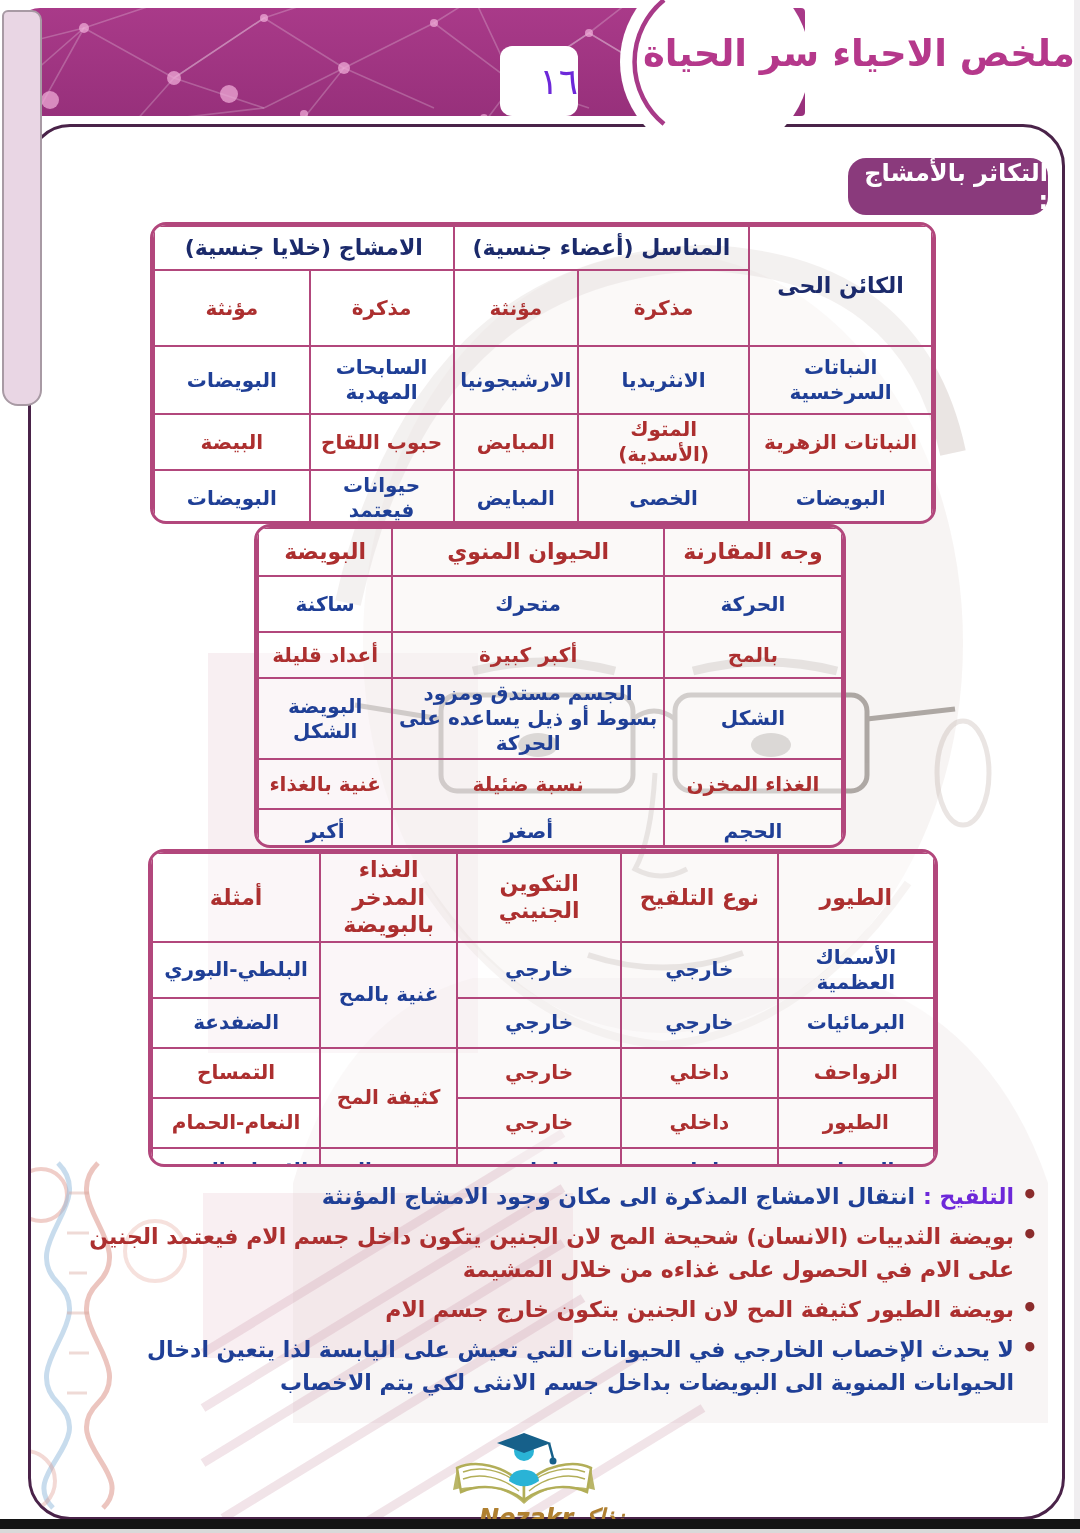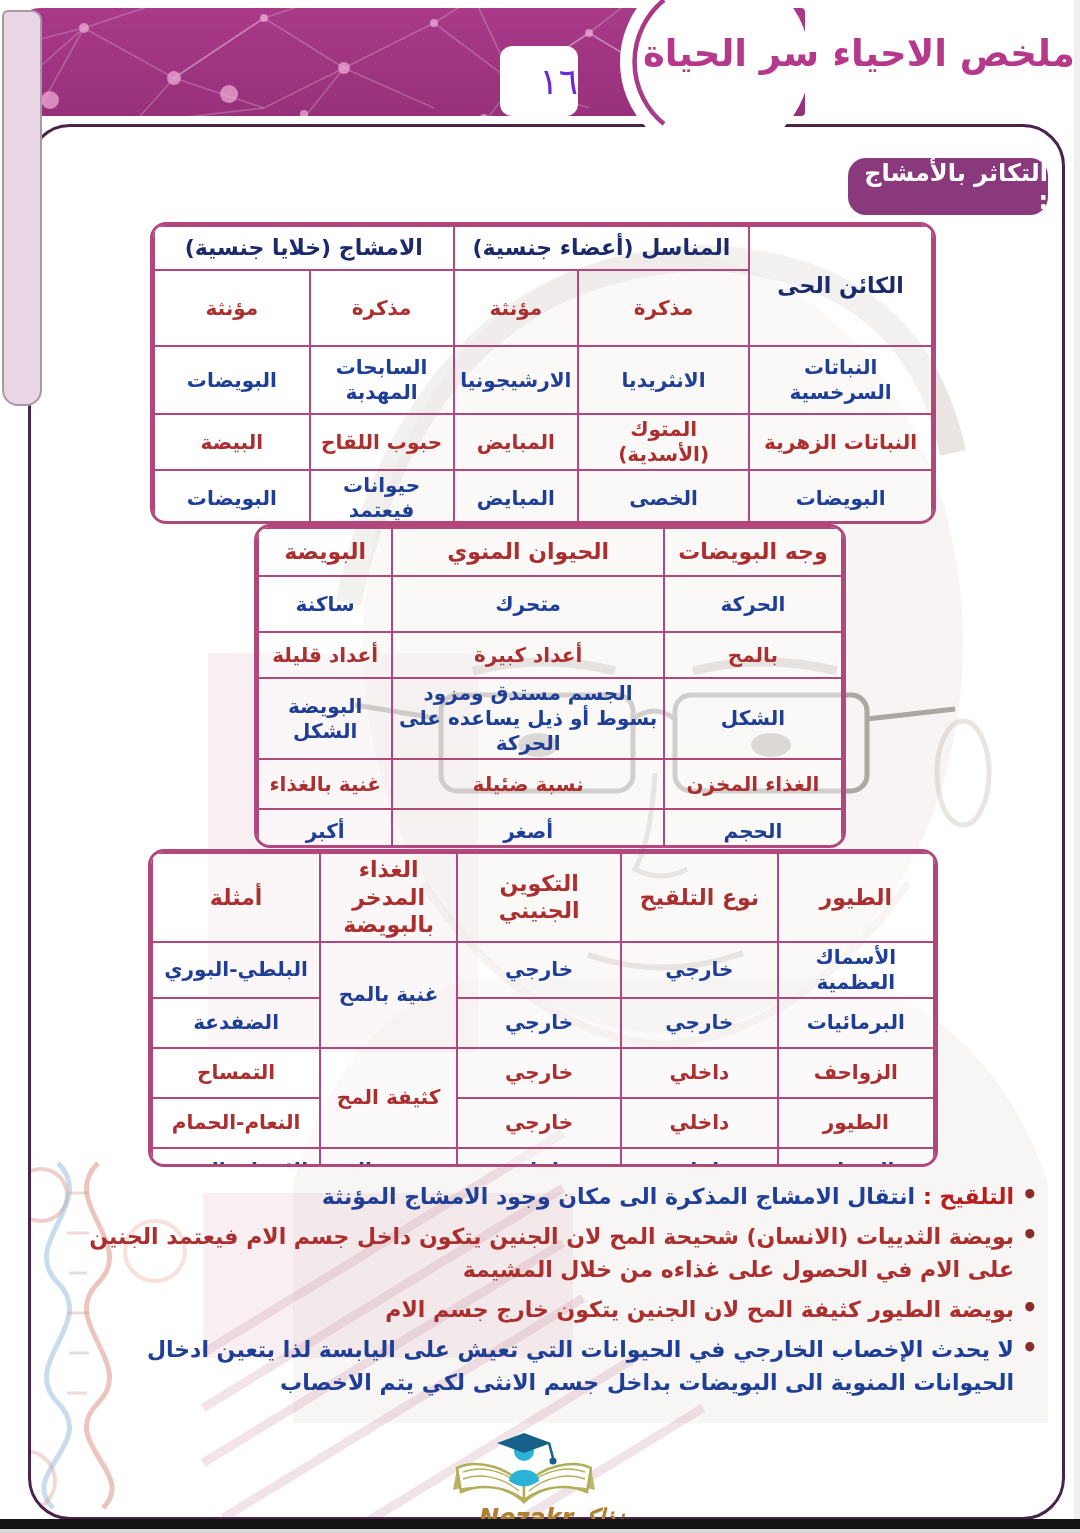--- a/index.html
+++ b/index.html
@@ -66,21 +66,21 @@
     position:absolute;left:64px;top:1180px;width:976px;z-index:2;direction:rtl;
     margin:0;padding:0;list-style:none;
   }
   .notes li{
     position:relative;padding-right:26px;margin-bottom:7px;text-align:right;
     font-size:22px;font-weight:bold;line-height:33px;
   }
   .notes li::before{
     content:"\2022";position:absolute;right:2px;top:-1px;color:#8b2c2c;font-size:26px;
   }
-  .nlabel{color:#b91c1c;margin-left:8px;}
+  .nlabel{color:#6d28d9;margin-left:8px;}
   .nlabel:empty{margin:0;}
   
   .logo{position:absolute;left:424px;top:1424px;width:200px;z-index:3;text-align:right;}
   .logo svg{display:block;margin:0 auto;}
   .logo-text{
     direction:rtl;font-size:24px;font-weight:bold;font-style:italic;color:#b08030;
     text-shadow:0 1px 0 rgba(90,60,10,0.35);margin-top:-4px;
   }
   .bottom-bar{position:absolute;left:0;top:1519px;width:1080px;height:10px;background:#141414;z-index:7;}
   .bottom-gray{position:absolute;left:0;top:1529px;width:1080px;height:4px;background:#d9d9d9;z-index:7;}
@@ -223,32 +223,32 @@
 
 <div class="tbl-wrap" id="t2">
   <table>
     <colgroup>
         <col style="width:30.5%">
         <col style="width:46.5%">
         <col style="width:23%">
       </colgroup>
     <tbody>
         <tr class="hdr c-red" style="height:48px">
-      <td>وجه البويضات</td>
+      <td>وجه المقارنة</td>
       <td>الحيوان المنوي</td>
       <td>البويضة</td>
     </tr>
     <tr class="c-blue" style="height:56px">
       <td>الحركة</td>
       <td>متحرك</td>
       <td>ساكنة</td>
     </tr>
     <tr class="c-red" style="height:46px">
       <td>بالمح</td>
-      <td>أعداد كبيرة</td>
+      <td>أكبر كبيرة</td>
       <td>أعداد قليلة</td>
     </tr>
     <tr class="c-blue" style="height:74px">
       <td>الشكل</td>
       <td>الجسم مستدق ومزود بسوط أو ذيل يساعده على الحركة</td>
       <td>البويضة الشكل</td>
     </tr>
     <tr class="c-red" style="height:50px">
       <td>الغذاء المخزن</td>
       <td>نسبة ضئيلة</td>

